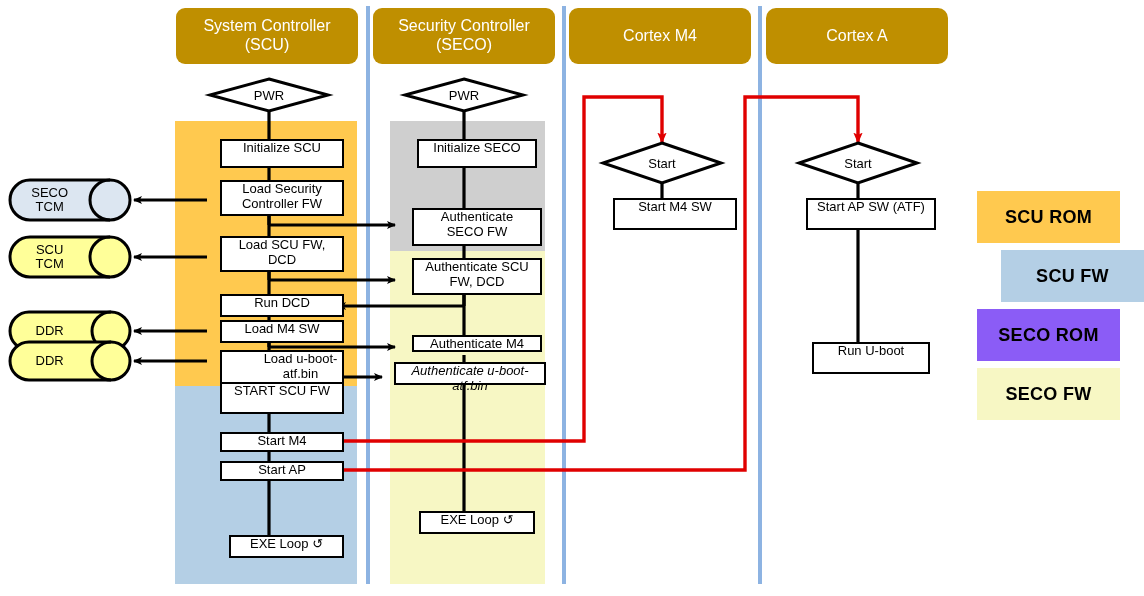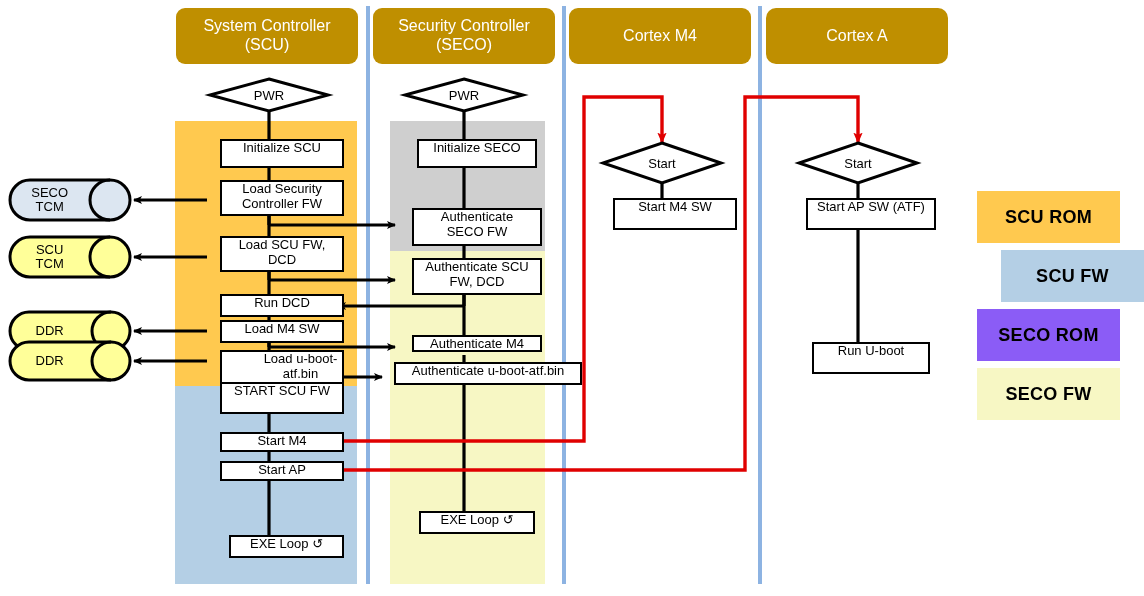--- a/index.html
+++ b/index.html
@@ -313,21 +313,21 @@
     <div>
       <div>Authenticate SCU</div>
       <div>FW, DCD</div>
     </div>
   </div>
 
   <div class="node" style="left:399px; top:335px; width:130px; height:17px;">
     <span>Authenticate M4</span>
   </div>
 
-  <div class="node" style="left:381px; top:362px; width:188px; height:23px;">
+  <div class="node" style="left:381px; top:362px; width:152px; height:23px;font-style:italic;">
     <span>Authenticate u-boot-atf.bin</span>
   </div>
 
   <div class="node" style="left:406px; top:511px; width:116px; height:23px;">
     <span>EXE Loop ↺</span>
   </div>
 
   <div class="diamond" style="left:602px; top:142px; width:120px; height:42px;">
     <svg width="120" height="42" viewBox="0 0 120 42">
       <polygon points="60,1 119,21 60,41 1,21" fill="#ffffff" stroke="#000000" stroke-width="3"></polygon>

